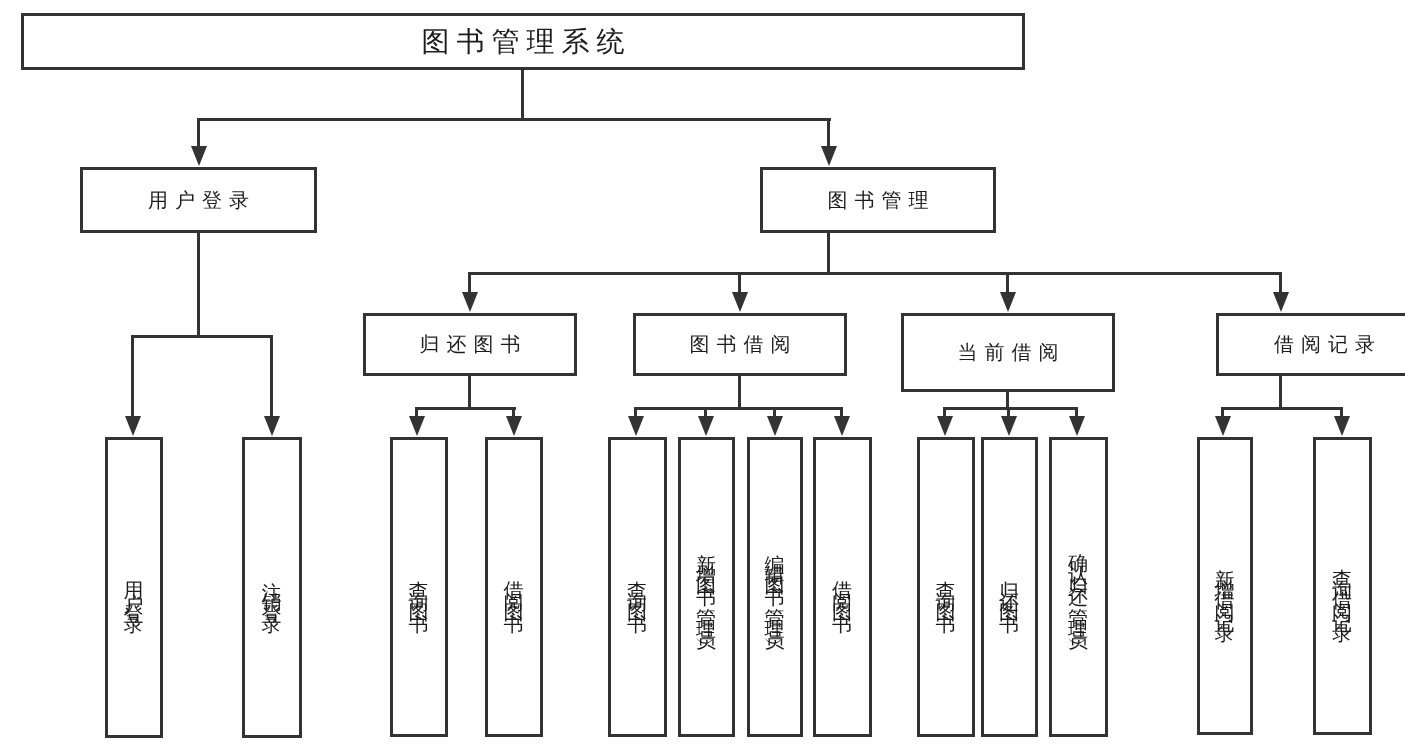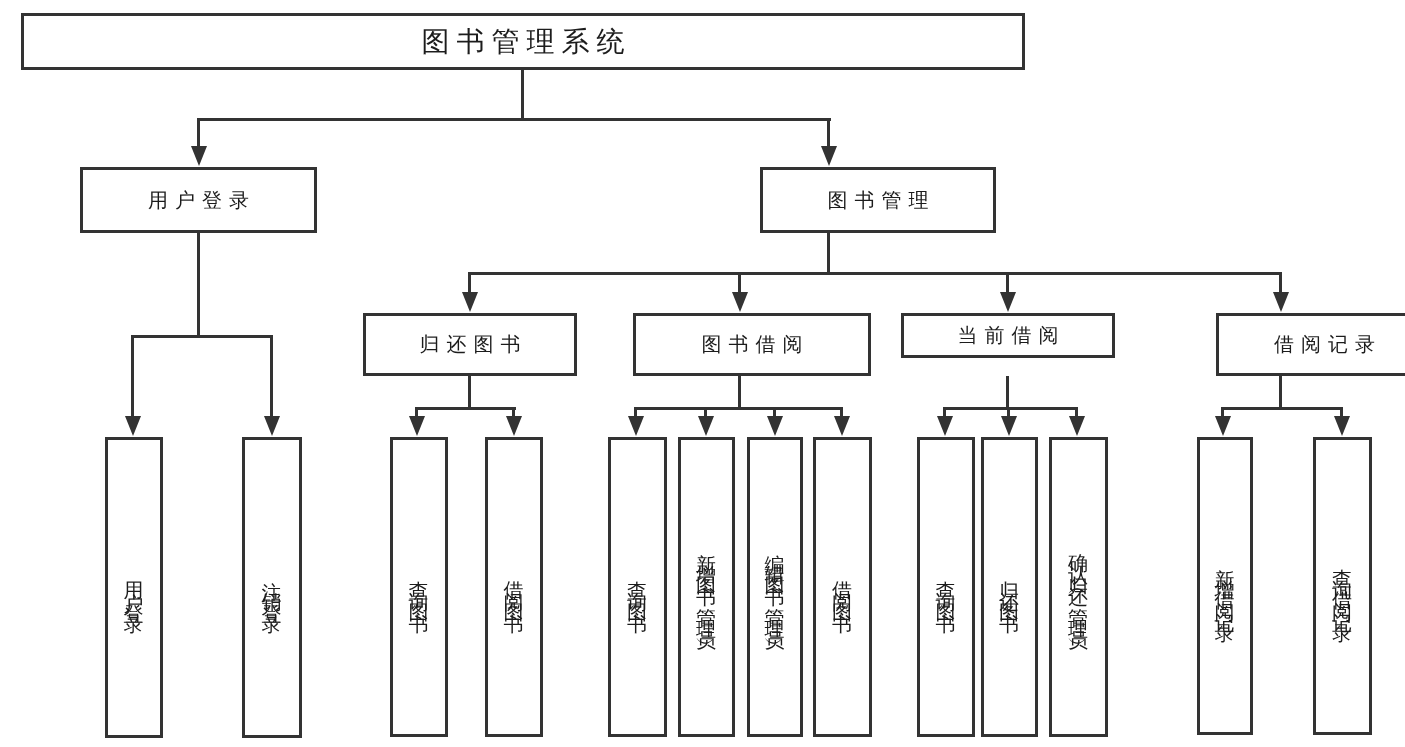--- a/index.html
+++ b/index.html
@@ -119,22 +119,22 @@
   <div class="vl" style="left:1340px;top:407px;height:12px;"></div>
   <div class="ah" style="left:1215px;top:416px;"></div>
   <div class="ah" style="left:1334px;top:416px;"></div>
 
   <div class="box root" style="left:21px;top:13px;width:1004px;height:57px;">图书管理系统</div>
 
   <div class="box" style="left:80px;top:167px;width:237px;height:66px;">用户登录</div>
   <div class="box" style="left:712px;top:167px;width:236px;height:66px;margin-left:48px;">图书管理</div>
 
   <div class="box" style="left:363px;top:313px;width:214px;height:63px;">归还图书</div>
-  <div class="box" style="left:633px;top:313px;width:238px;height:63px;">图书借阅</div>
-  <div class="box" style="left:901px;top:313px;width:214px;height:45px;">当前借阅</div>
+  <div class="box" style="left:633px;top:313px;width:214px;height:63px;">图书借阅</div>
+  <div class="box" style="left:901px;top:313px;width:214px;height:79px;">当前借阅</div>
   <div class="box" style="left:1173px;top:313px;width:217px;height:63px;margin-left:43px;">借阅记录</div>
 
   <div class="vbox" style="left:105px;top:437px;width:58px;height:301px;">用户登录</div>
   <div class="vbox" style="left:242px;top:437px;width:60px;height:301px;">注销登录</div>
 
   <div class="vbox" style="left:390px;top:437px;width:58px;height:300px;">查询图书</div>
   <div class="vbox" style="left:485px;top:437px;width:58px;height:300px;">借阅图书</div>
 
   <div class="vbox" style="left:608px;top:437px;width:59px;height:300px;">查询图书</div>
   <div class="vbox" style="left:678px;top:437px;width:57px;height:300px;">新增图书（管理员）</div>

